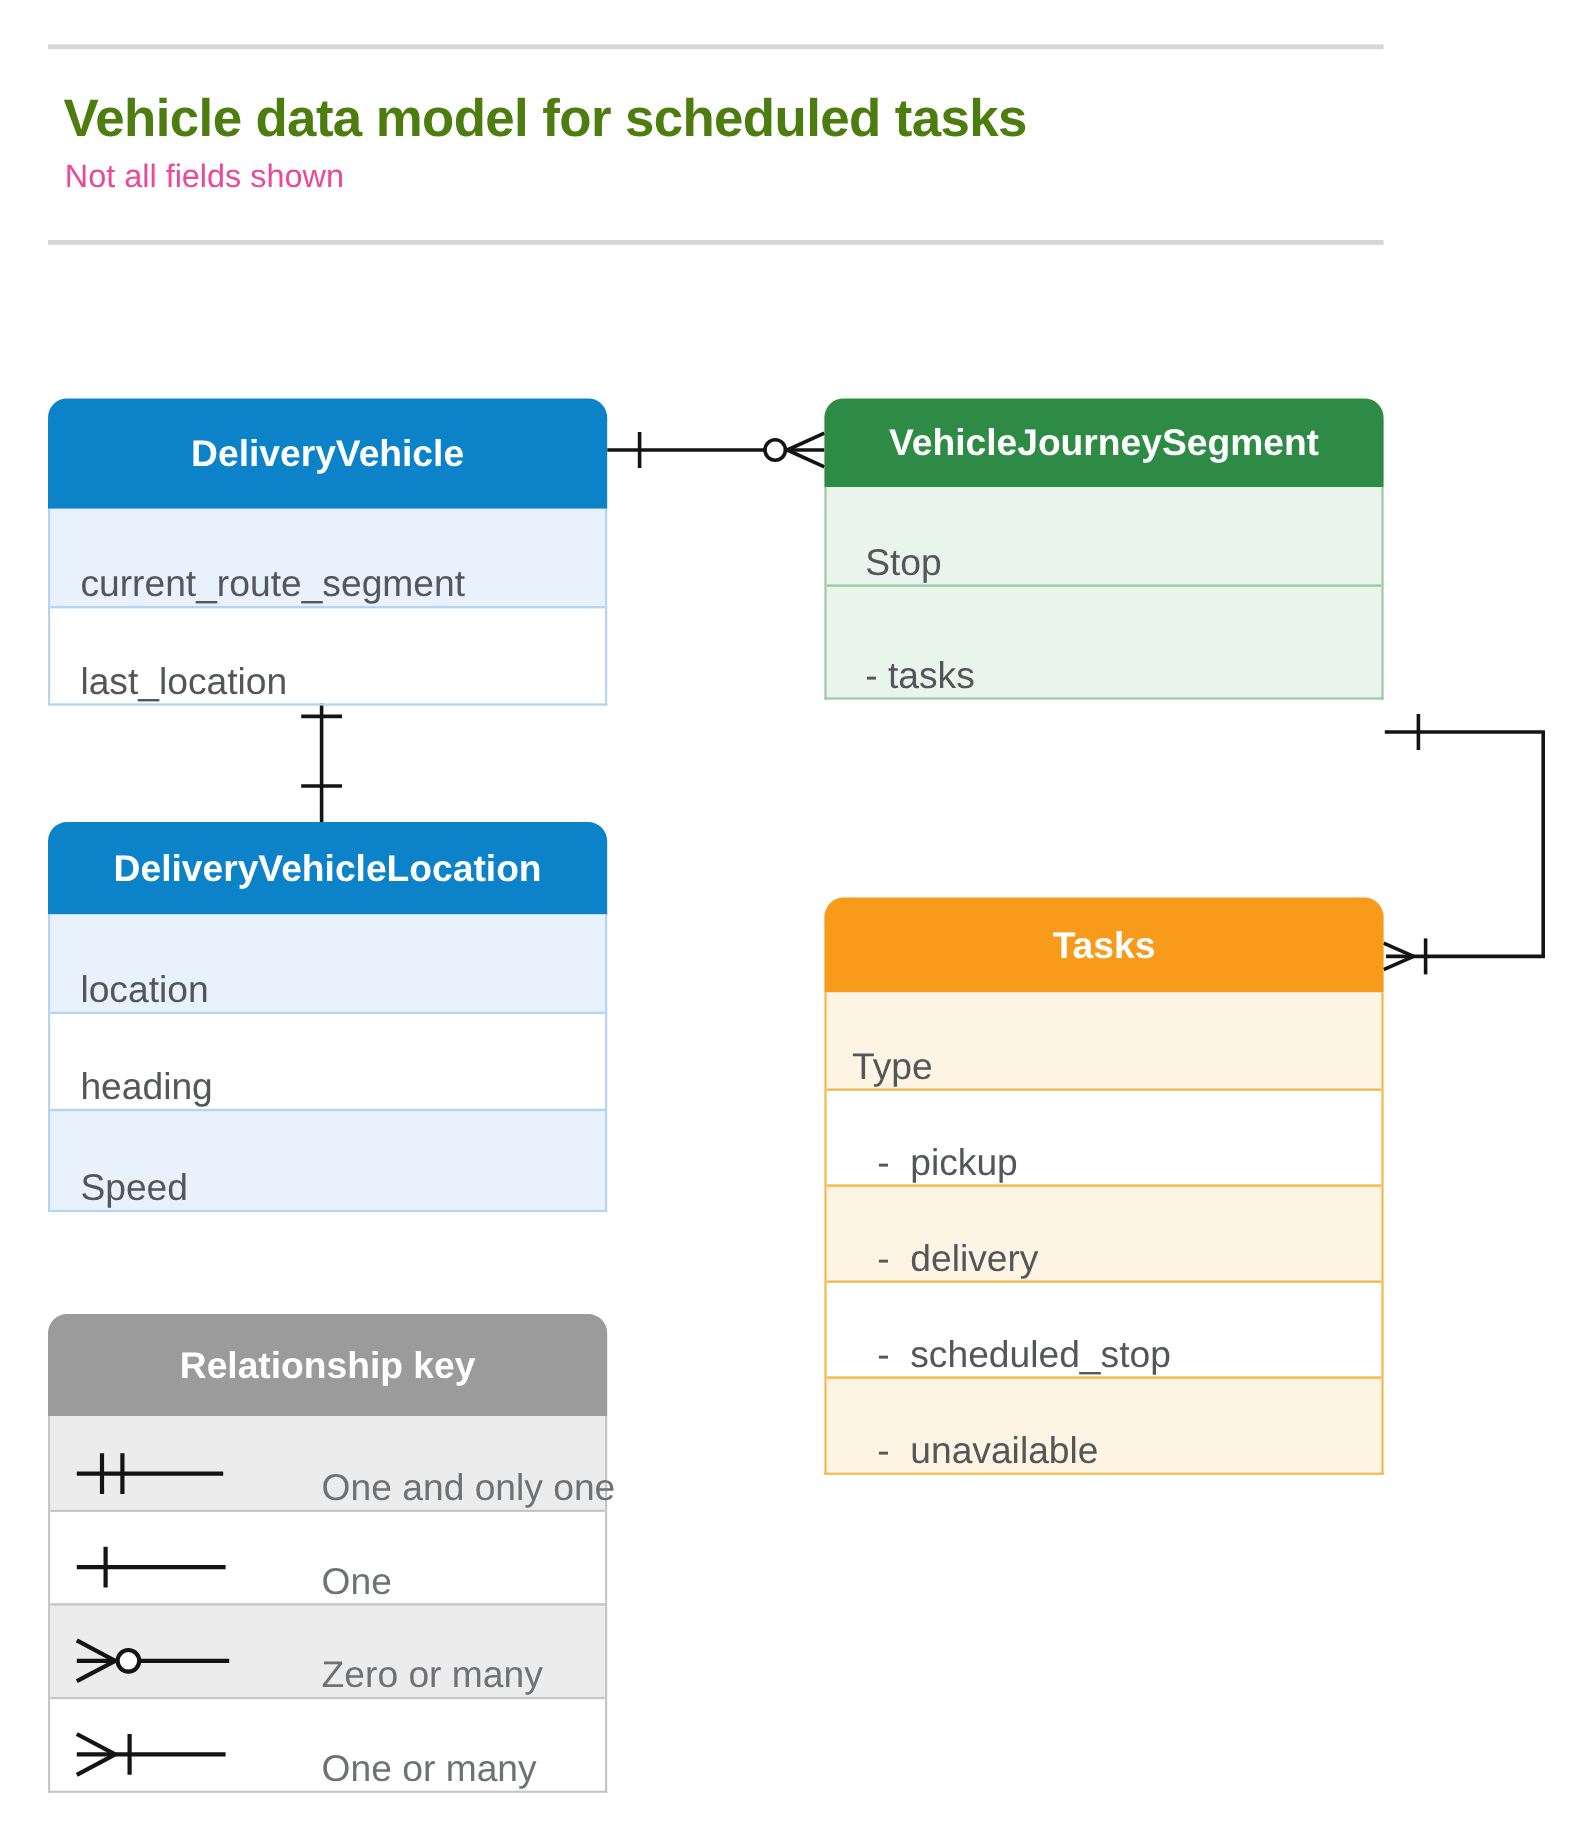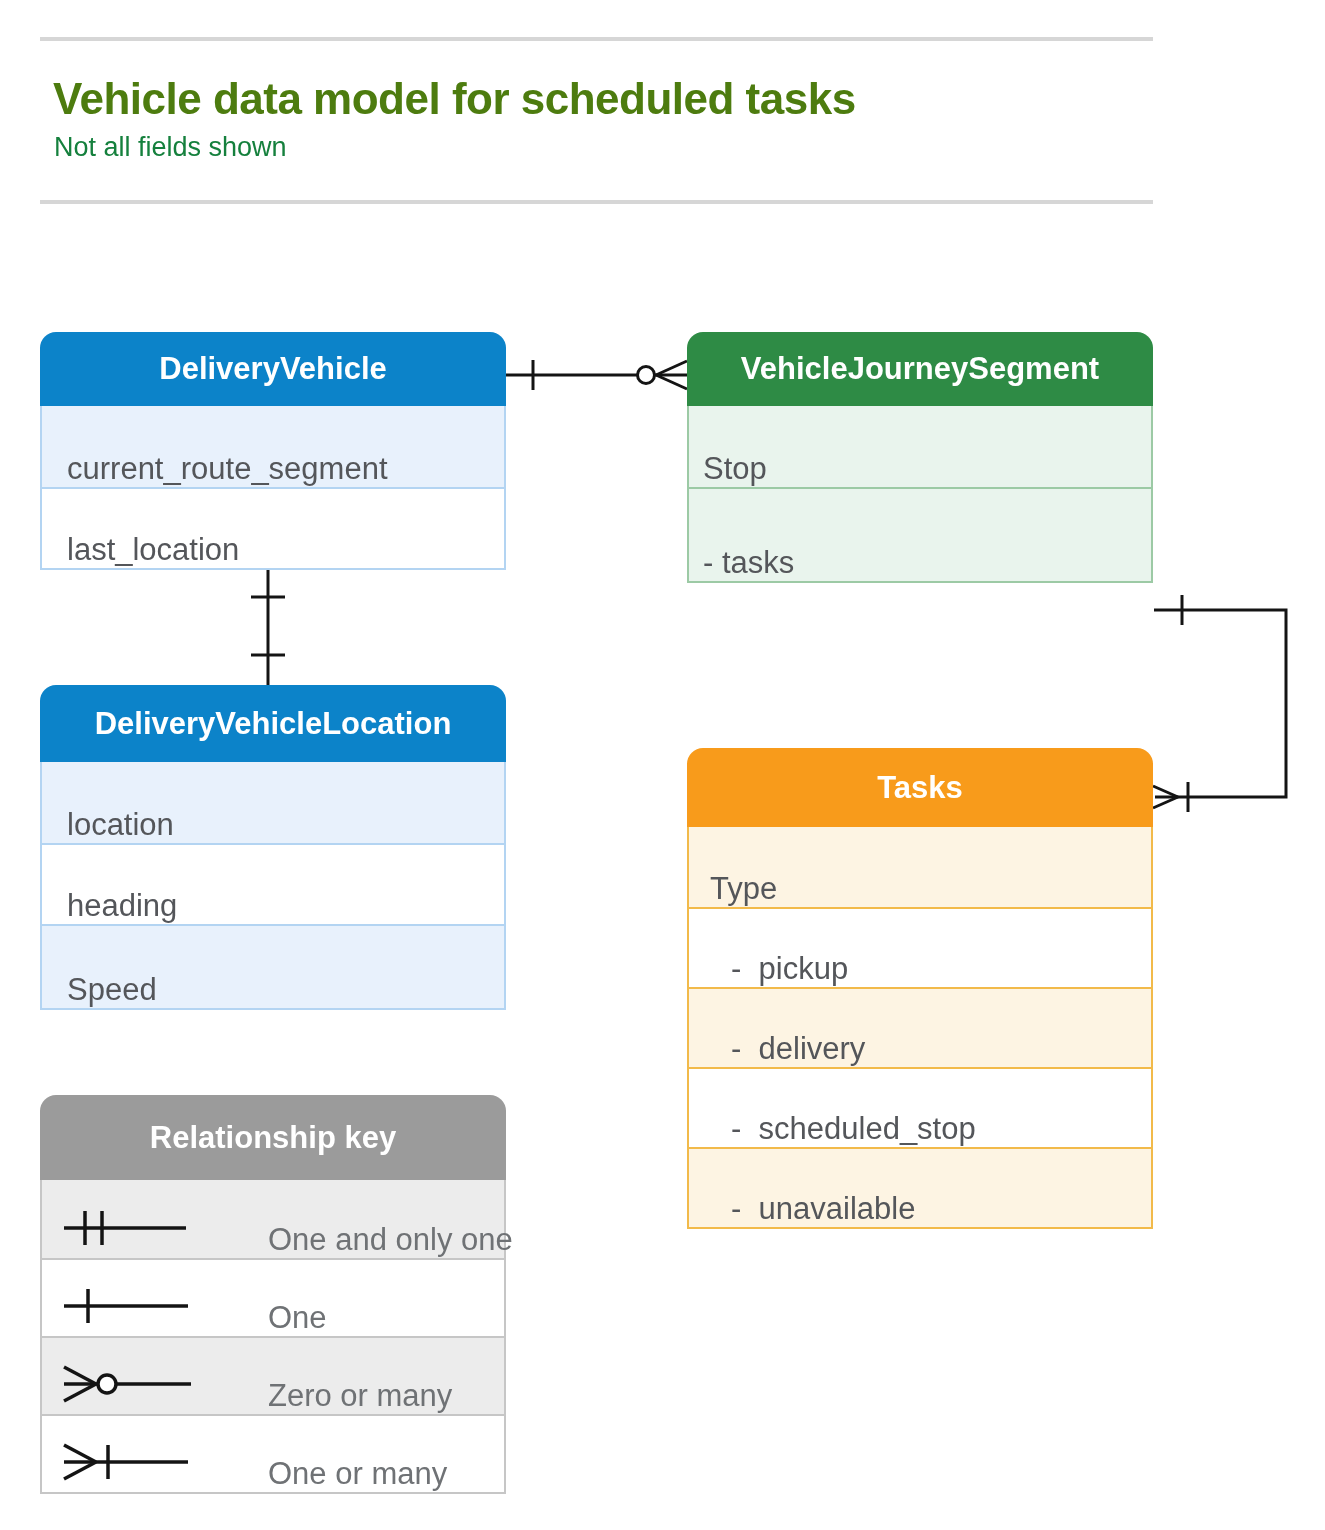--- a/index.html
+++ b/index.html
@@ -5,55 +5,55 @@
   html,body{margin:0;padding:0;background:#ffffff;}
   body{font-family:"Liberation Sans","DejaVu Sans",sans-serif;}
   .canvas{position:relative;width:1325px;height:1530px;background:#fff;overflow:hidden;}
 
   .rule{position:absolute;left:40px;width:1113px;height:4px;background:#d6d6d6;}
   #rule-top{top:37px;}
   #rule-bottom{top:200px;}
 
   #page-title{position:absolute;left:53px;top:74px;font-size:44px;font-weight:bold;
     color:#4d7c0f;letter-spacing:-0.5px;white-space:nowrap;}
-  #page-subtitle{position:absolute;left:54px;top:132px;font-size:27px;color:#15803d;white-space:nowrap;}
+  #page-subtitle{position:absolute;left:54px;top:132px;font-size:27px;color:#ec4899;white-space:nowrap;}
 
   
   .entity{position:absolute;width:466px;box-sizing:border-box;}
   .ehead{box-sizing:border-box;display:flex;align-items:center;justify-content:center;
     border-radius:16px 16px 0 0;color:#ffffff;font-weight:bold;font-size:31px;}
   .erows{box-sizing:border-box;border-style:solid;border-width:2px;border-top:none;}
   .erow{box-sizing:border-box;display:flex;align-items:flex-end;font-size:31px;
     color:var(--text,#54565a);border-top-style:solid;border-top-width:2px;}
   .erow:first-child{border-top:none;}
   .flabel{white-space:pre;}
 
   .t-blue .ehead{background:var(--blue,#0c83c9);}
   .t-blue .erows{border-color:var(--blue-border,#b3d4f2);}
   .t-blue .erow{border-top-color:var(--blue-border,#b3d4f2);background:#fff;padding-left:25px;height:81px;}
   .t-blue .erow.tint{background:var(--blue-light,#e8f1fc);}
 
   .t-green .ehead{background:var(--green,#2e8b45);}
   .t-green .erows{border-color:var(--green-border,#9ccaa5);}
-  .t-green .erow{border-top-color:var(--green-border,#9ccaa5);background:#fff;padding-left:14px;height:81px;}
+  .t-green .erow{border-top-color:var(--green-border,#9ccaa5);background:#fff;padding-left:32px;height:81px;}
   .t-green .erow.tint{background:var(--green-light,#e9f4ed);}
 
   .t-orange .ehead{background:var(--orange,#f89b1b);}
   .t-orange .erows{border-color:var(--orange-border,#f2ba4a);}
   .t-orange .erow{border-top-color:var(--orange-border,#f2ba4a);background:#fff;padding-left:21px;height:80px;}
   .t-orange .erow.tint{background:var(--orange-light,#fdf4e3);}
   .t-orange .erow.sub{padding-left:42px;}
 
   .t-gray .ehead{background:var(--gray,#9b9b9b);}
   .t-gray .erows{border-color:var(--gray-border,#c6c6c6);}
   .t-gray .erow{border-top-color:var(--gray-border,#c6c6c6);background:#fff;height:78px;padding-left:16px;gap:20px;}
   .t-gray .erow.tint{background:var(--gray-light,#ececec);}
 
   #tbl-dv{left:40px;top:332px;}
-  #tbl-dv .ehead{height:74px;}
+  #tbl-dv .ehead{height:92px;}
   #tbl-vjs{left:687px;top:332px;}
   #tbl-vjs .ehead{height:74px;}
   #tbl-vjs .erow:last-child{height:94px;}
   #tbl-dvl{left:40px;top:685px;}
   #tbl-dvl .ehead{height:77px;}
   #tbl-dvl .erow:last-child{height:84px;}
   #tbl-tasks{left:687px;top:748px;}
   #tbl-tasks .ehead{height:79px;}
   #tbl-key{left:40px;top:1095px;}
   #tbl-key .ehead{height:85px;font-size:31px;}

